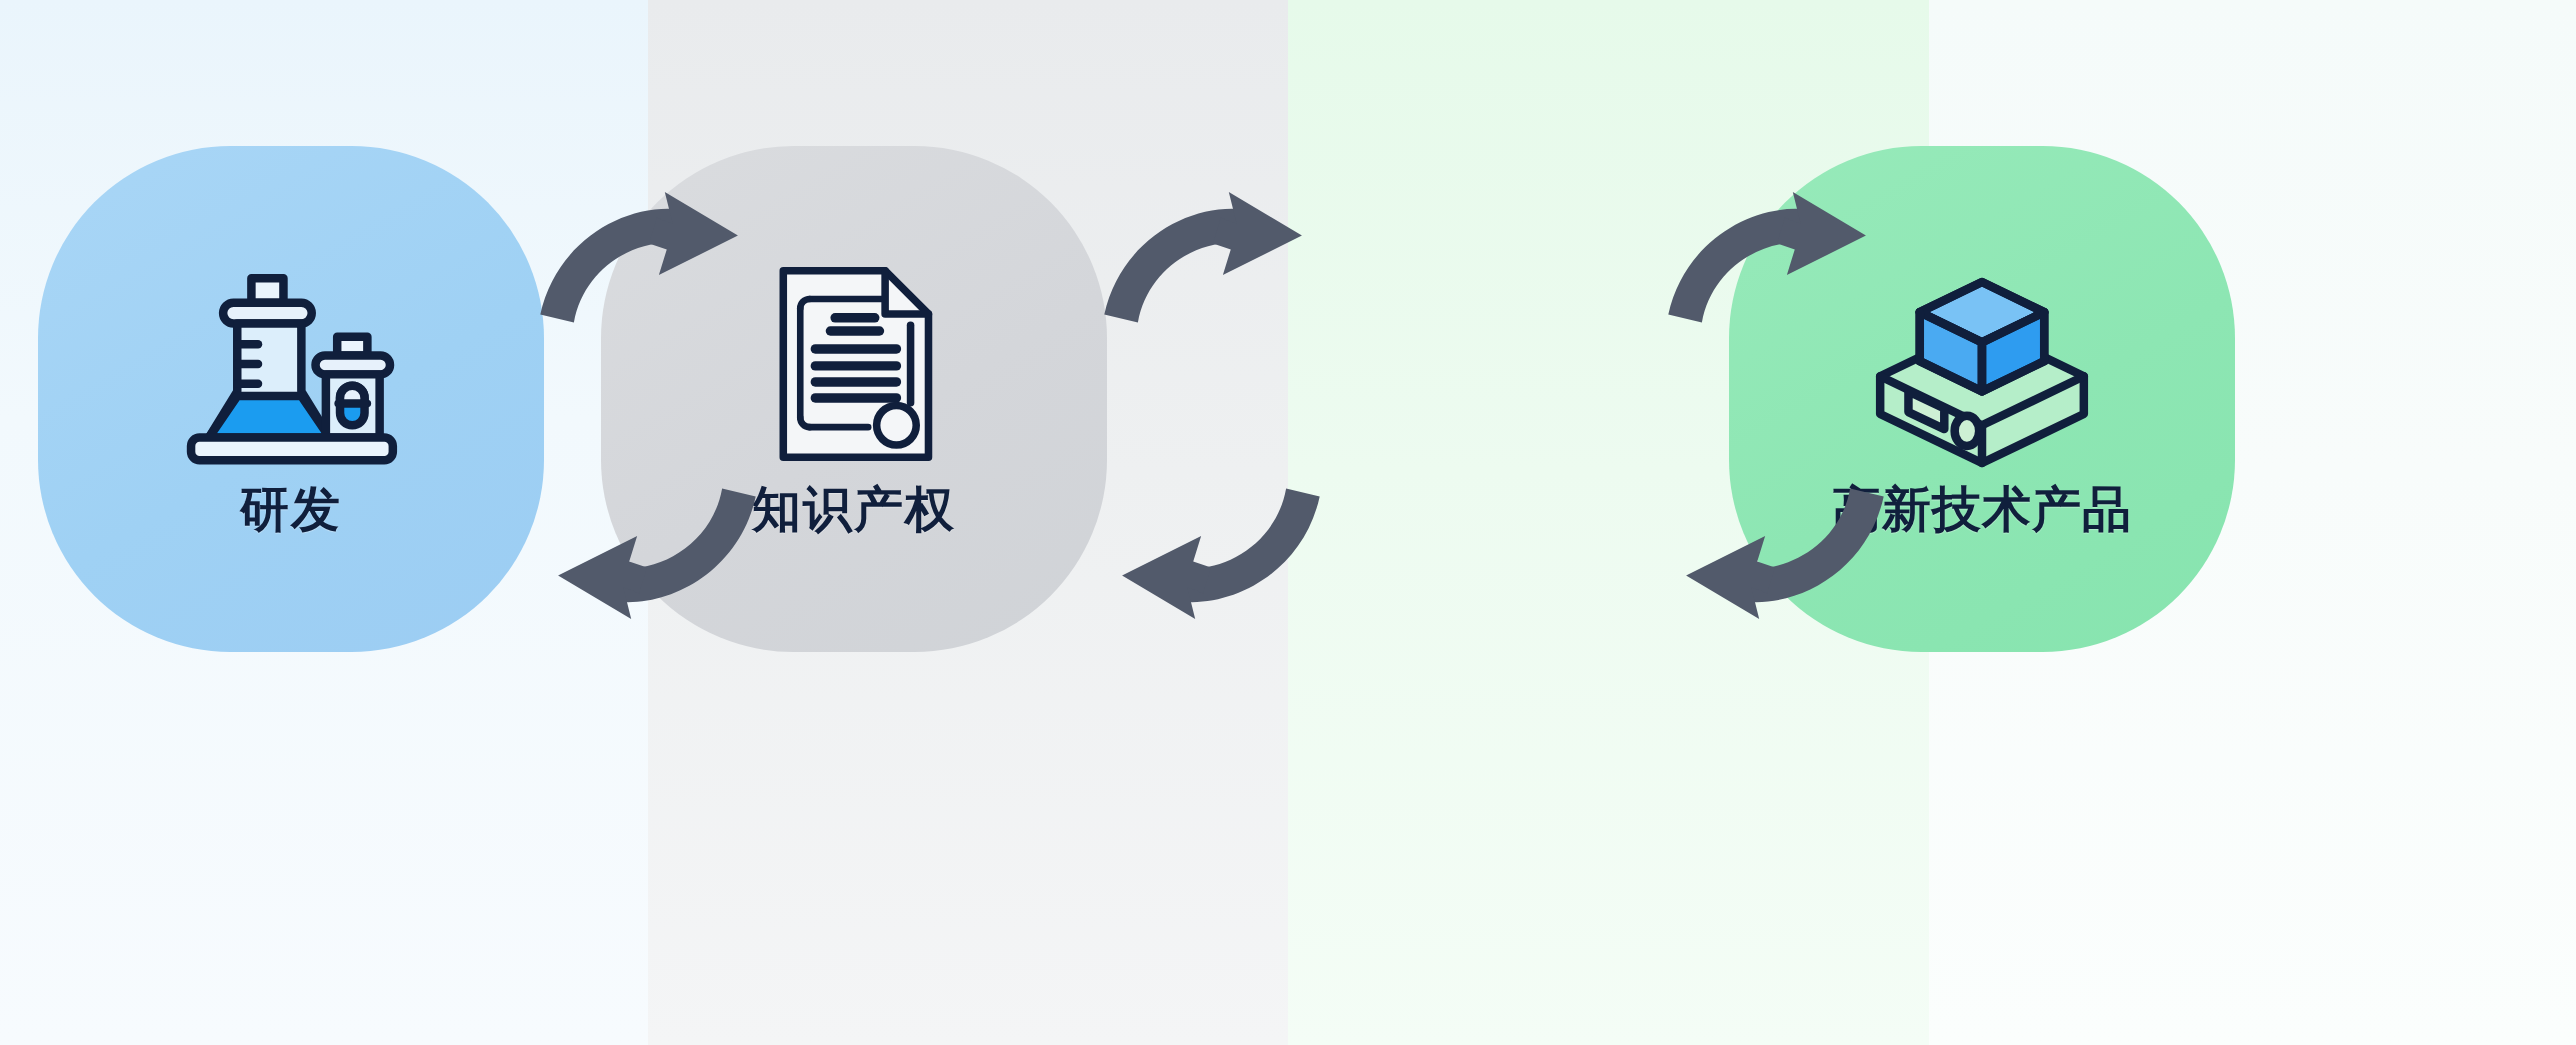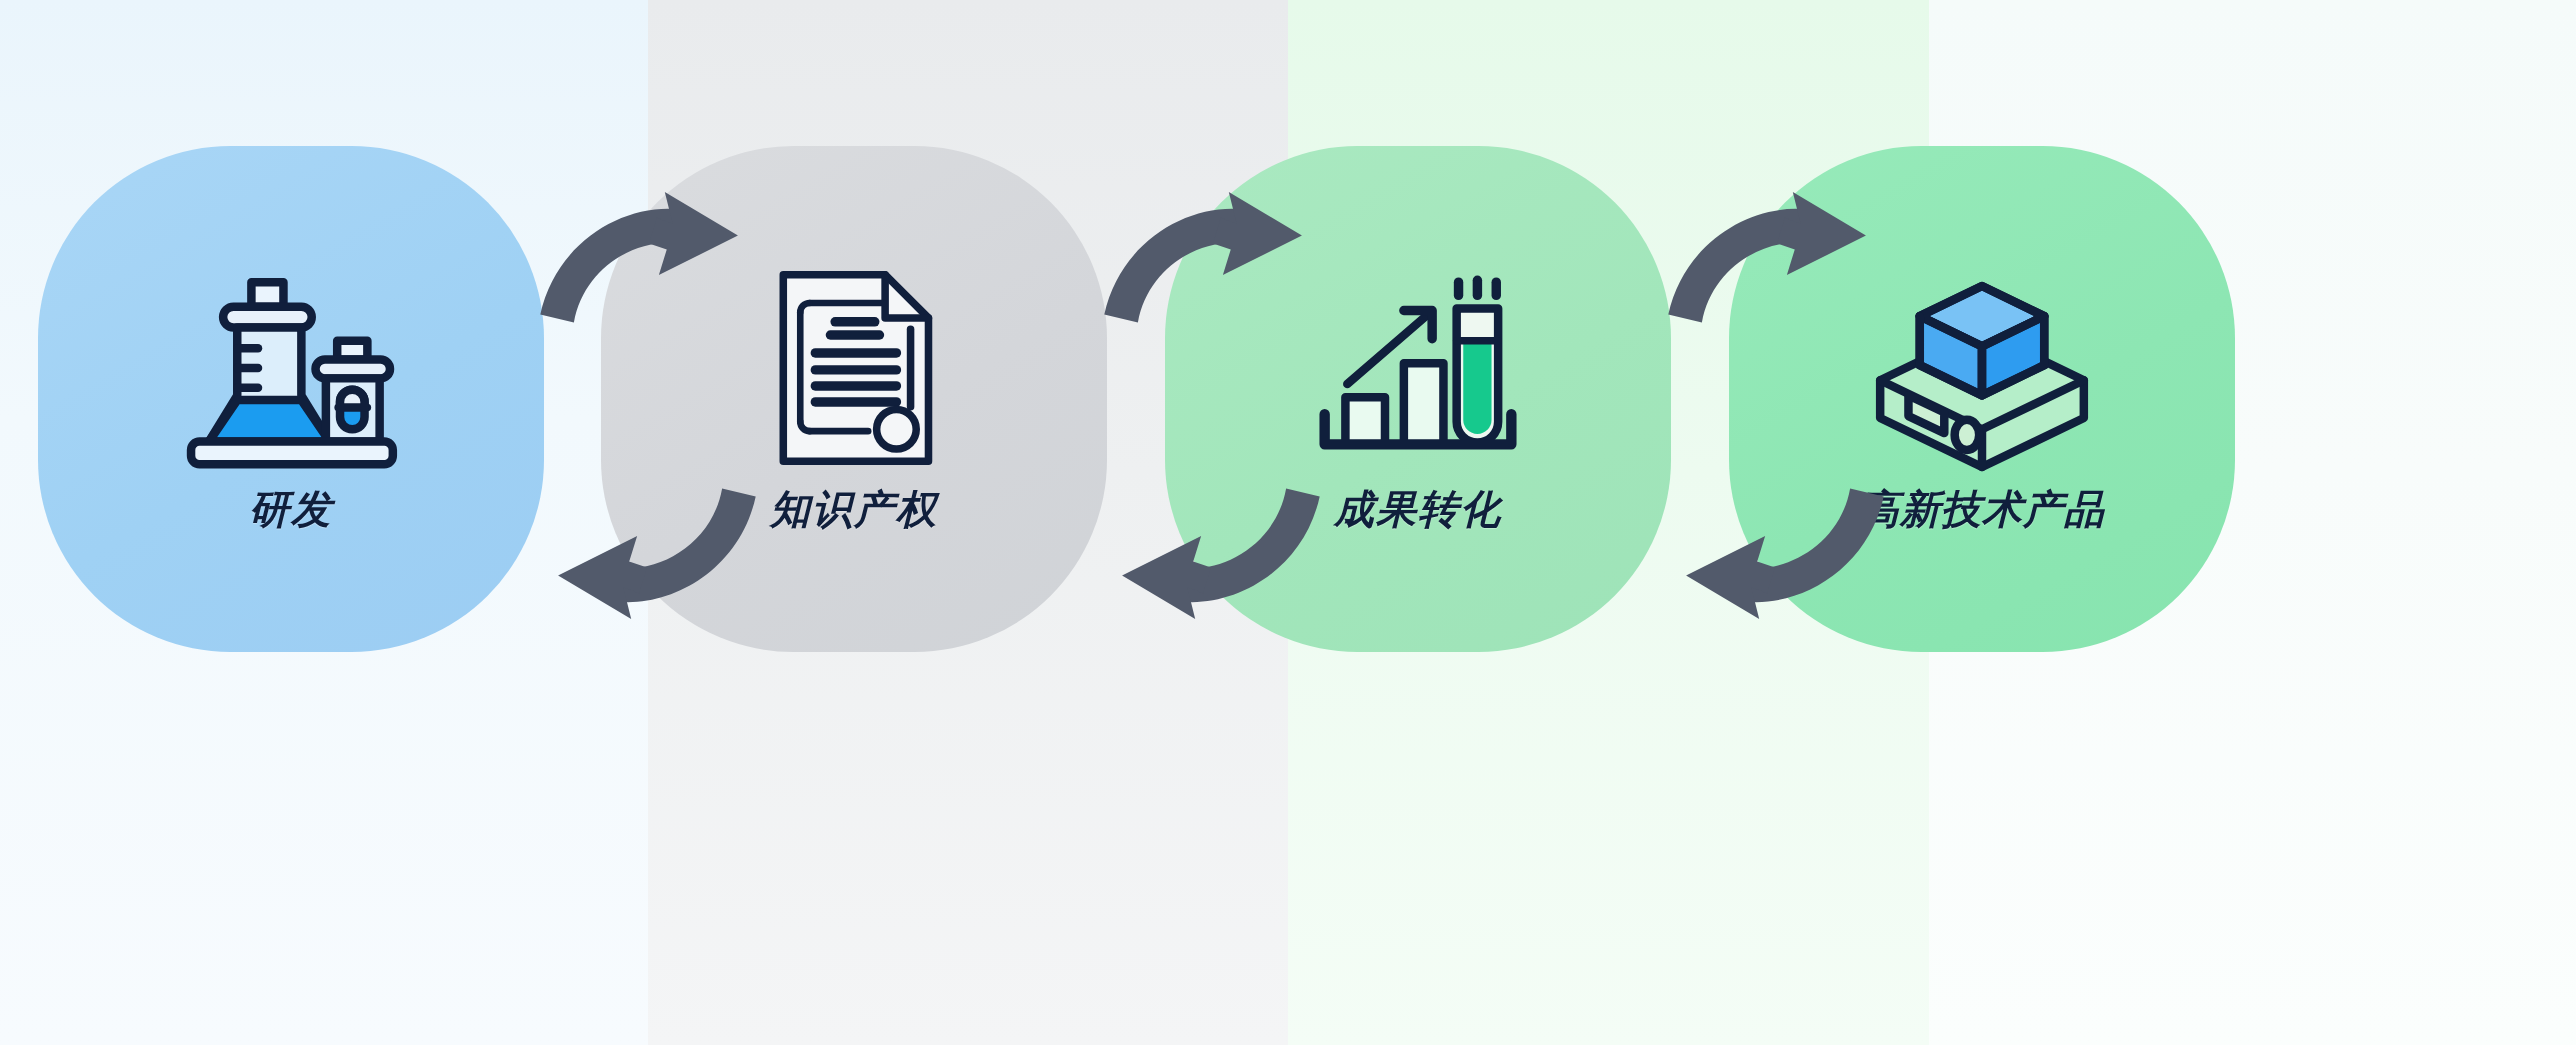--- a/index.html
+++ b/index.html
@@ -42,28 +42,27 @@
   .node-4 { width:506px; }
 
   .node-icon {
     width:228px; height:198px;
     display:flex; align-items:center; justify-content:center;
     margin-bottom:22px;
   }
   .node-icon svg { width:100%; height:100%; overflow:visible; }
 
   .node-label {
-    font-size:40px;
+    font-size:49px;
     font-weight:700;
     color:#101f3c;
     letter-spacing:2px;
     line-height:1;
     white-space:nowrap;
     text-shadow:0 1px 1px rgba(255,255,255,.35);
-    font-style:italic;
   }
 
   
   .arrow-pair {
     position:absolute;
     top:198px;
     width:228px;
     height:415px;
     z-index:3;
   }
@@ -179,44 +178,20 @@
       <g>
         <path d="M224 302
                  C 208 376, 138 416, 80 408
                  L 84 374
                  C 126 380, 180 350, 190 294 Z"></path>
         <path d="M98 426 L24 382 L104 342 L96 368 L114 374 L106 400 L90 394 Z"></path>
       </g>
     </svg>
   </div>
 
-  <div class="node node-3" style="--node-fill: #aae9c1;">
-    <div class="node-icon">
-      <svg viewBox="0 0 230 210" fill="none" stroke="#101f3c" stroke-width="9" stroke-linecap="round" stroke-linejoin="round">
-
-        <rect x="38" y="136" width="42" height="50" fill="#e9faf0"></rect>
-        <rect x="100" y="100" width="42" height="86" fill="#e9faf0"></rect>
-
-        <path d="M40 122 L128 46"></path>
-        <path d="M100 44 h30 v30" stroke-width="10"></path>
-
-        <path d="M158 14 v14" stroke-width="10"></path>
-        <path d="M178 12 v16" stroke-width="10"></path>
-        <path d="M198 14 v14" stroke-width="10"></path>
-
-        <path d="M156 42 h44 v120 a22 22 0 0 1 -44 0 z" fill="#eef8f1"></path>
-
-        <path d="M163 76 h30 v84 a15 15 0 0 1 -30 0 z" fill="#16c98d" stroke="none"></path>
-        <path d="M156 76 h44" stroke-width="8"></path>
-
-        <path d="M16 154 v32 h198 v-32" stroke-width="11"></path>
-      </svg>
-    </div>
-    <div class="node-label">成果转化</div>
-  </div>
 
   <div class="arrow-pair ap-3">
     <svg viewBox="0 0 230 420" fill="#525a6b">
       <g>
         <path d="M6 118
                  C 22 44, 92 4, 150 12
                  L 146 46
                  C 104 40, 50 70, 40 126 Z"></path>
         <path d="M132 -6 L206 38 L126 78 L134 52 L116 46 L124 20 L140 26 Z"></path>
       </g>

